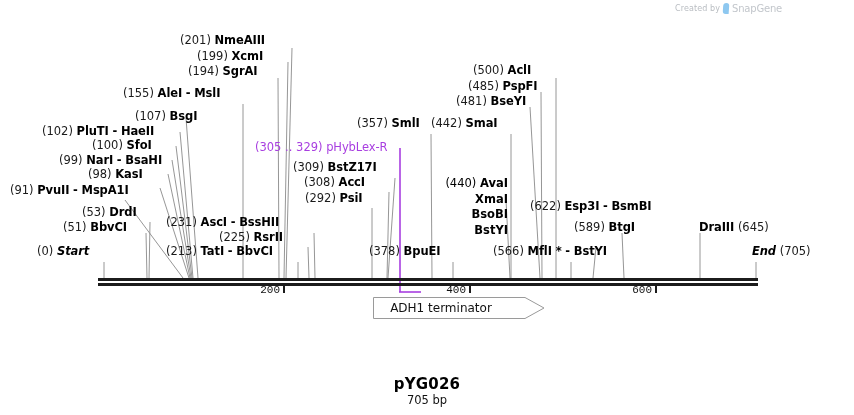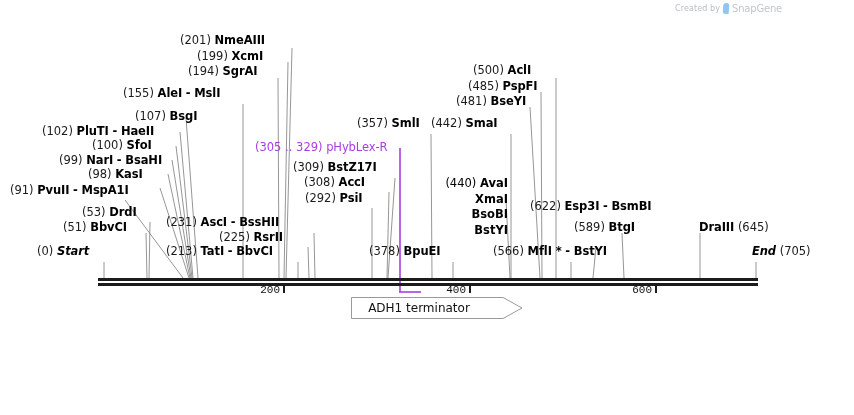--- a/index.html
+++ b/index.html
@@ -335,21 +335,25 @@
 
   <div class="tick" style="left:283px;top:284px;"></div>
   <div class="ticklabel" style="left:223px;top:284px;width:57px;">200</div>
 
   <div class="tick" style="left:469px;top:284px;"></div>
   <div class="ticklabel" style="left:409px;top:284px;width:57px;">400</div>
 
   <div class="tick" style="left:655px;top:284px;"></div>
   <div class="ticklabel" style="left:595px;top:284px;width:57px;">600</div>
 
-  <div class="feature" style="left:331px;top:296px;width:172px;height:24px;padding-left:20px;">
+  <div class="feature" style="left:353px;top:296px;width:172px;height:24px;padding-left:20px;">
     <svg width="172" height="24" viewBox="0 0 172 24">
       <polygon points="0.5,1.5 152,1.5 171,12 152,22.5 0.5,22.5" fill="#ffffff" stroke="#9a9a9a" stroke-width="1"></polygon>
     </svg>
     <div class="ftext">ADH1 terminator</div>
   </div>
 
+  <div class="title" style="top:375px;">
+    <div class="tname">pYG026</div>
+    <div class="tbp">705 bp</div>
+  </div>
 
 </div>
 
 </body></html>

